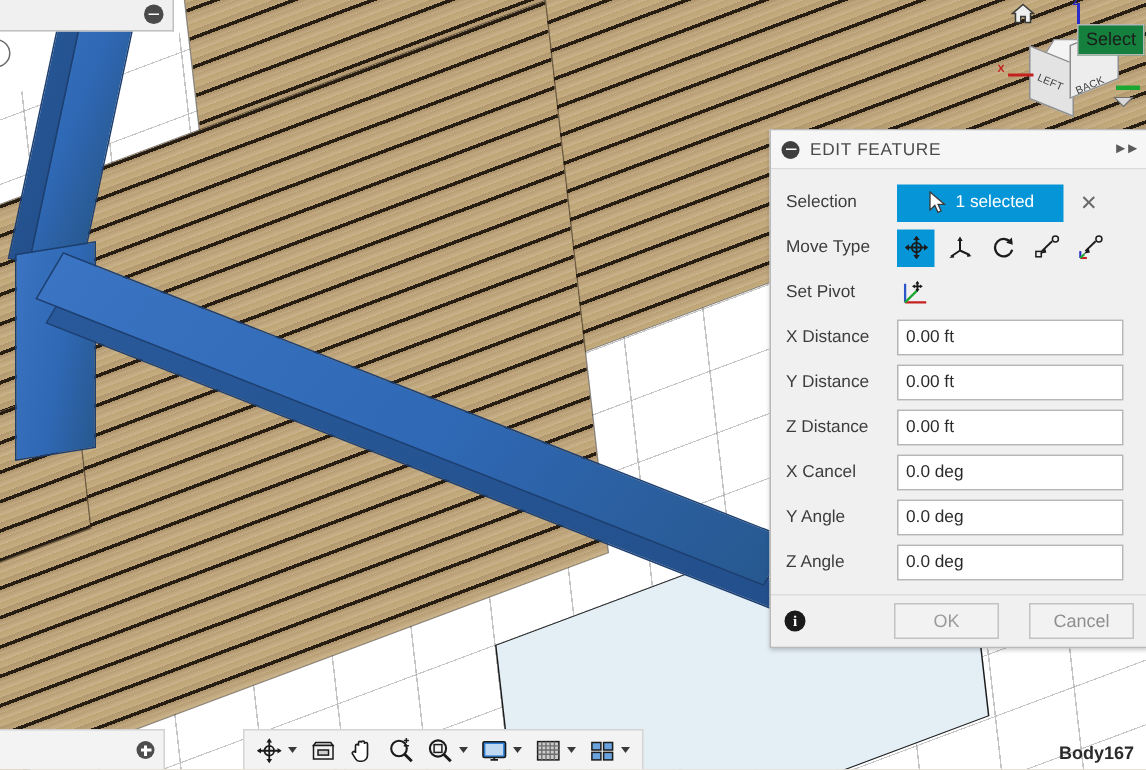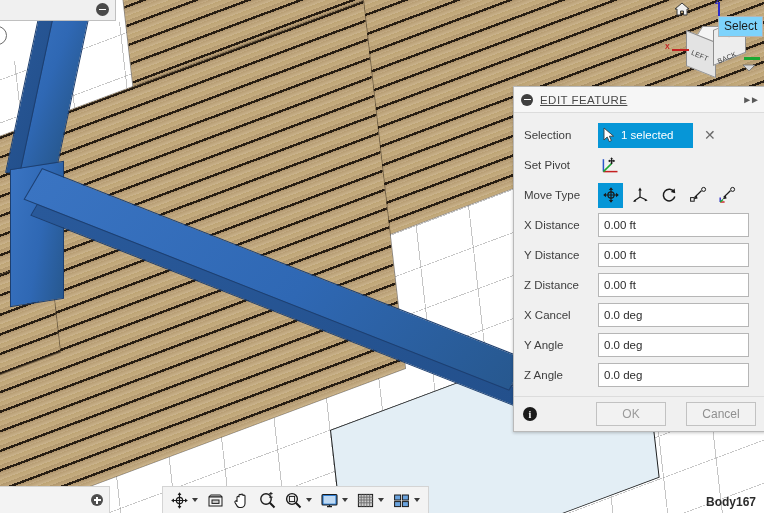--- a/index.html
+++ b/index.html
@@ -237,21 +237,21 @@
   #axis-x-lbl { position:absolute; left:7px; top:43px; font-size:7px; color:#c42020; font-weight:bold;}
   #axis-y { left: 86px; top: 57px; width: 16px; background: #1aa832; height:3px; }
   #cube-base {
     position: absolute;
     left: 84px; top: 64px;
     width: 14px; height: 8px;
   }
   #select-tip {
     position: absolute;
     left: 60px; top: 16px;
-    background: #7dd3fc;
+    background: #15803d;
     border: 1px solid #b5b5b5;
     padding: 2px 5px 3px 5px;
     font-size: 12px;
     color: #1b1b1b;
     white-space: nowrap;
   }
 
   
   #dialog {
     position: absolute;
@@ -278,21 +278,20 @@
     display: flex; align-items: center; justify-content: center;
     margin-right: 7px;
     flex: 0 0 auto;
     cursor: pointer;
   }
   #dlg-collapse::after { content:""; width:7px; height:1.6px; background:#fff; }
   #dlg-title {
     font-size: 11.5px;
     letter-spacing: .45px;
     color: #4a4a4a;
-    text-decoration: underline;
   }
   #dlg-expand {
     margin-left: auto;
     color: #5a5a5a;
     font-size: 10px;
     letter-spacing: -2px;
     cursor: pointer;
   }
 
   #dlg-body { padding: 7px 0 6px 0; background: #f0f0f0; }
@@ -318,21 +317,21 @@
     background: transparent;
   }
   .icon-btn.active { background: #0696d7; }
 
   .sel-chip {
     height: 25px;
     background: #0696d7;
     color: #ffffff;
     display: flex;
     align-items: center;
-    padding: 0 9px 0 4px;
+    padding: 0 9px 0 20px;
     font-size: 11.5px;
     cursor: pointer;
     min-width: 82px;
   }
   .sel-chip .cursor-ico { margin-right: 5px; display:flex; }
   .clear-x {
     margin-left: 11px;
     color: #6b6b6b;
     font-size: 14px;
     line-height: 1;
@@ -515,38 +514,20 @@
         <div class="row-ctl">
           <div class="sel-chip">
             <span class="cursor-ico">
               <svg width="14" height="16" viewBox="0 0 14 16">
                 <path d="M2 1 L2 13 L5.2 10 L7.3 14.6 L9.4 13.6 L7.4 9.2 L11.6 9.2 Z" fill="#ffffff" stroke="#3c3c3c" stroke-width="0.9"></path>
               </svg>
             </span>
             <span>1 selected</span>
           </div>
           <span class="clear-x">✕</span>
-        </div>
-      </div>
-
-      <div class="row">
-        <div class="row-label">Set Pivot</div>
-        <div class="row-ctl">
-          <div class="icon-btn">
-            <svg width="20" height="18" viewBox="0 0 20 18">
-              <path d="M2.4 15.6 L2.4 3.2" stroke="#2b56c9" stroke-width="1.5"></path>
-              <path d="M2.4 15.6 L16.5 15.6" stroke="#c42020" stroke-width="1.5"></path>
-              <path d="M2.4 15.6 L10.5 7.6" stroke="#1aa832" stroke-width="1.5"></path>
-              <path d="M10.6 2.2 L10.6 7.6 M8 4.9 L13.2 4.9" stroke="#1b1b1b" stroke-width="1.3"></path>
-              <path d="M10.6 1.2 L9.3 3.1 L11.9 3.1 Z" fill="#1b1b1b"></path>
-              <path d="M10.6 8.6 L9.3 6.7 L11.9 6.7 Z" fill="#1b1b1b"></path>
-              <path d="M7 4.9 L8.9 3.6 L8.9 6.2 Z" fill="#1b1b1b"></path>
-              <path d="M14.2 4.9 L12.3 3.6 L12.3 6.2 Z" fill="#1b1b1b"></path>
-            </svg>
-          </div>
         </div>
       </div>
 
       <div class="row">
         <div class="row-label">Move Type</div>
         <div class="row-ctl movetype-group">
           <div class="icon-btn active">
             <svg width="18" height="18" viewBox="0 0 18 18">
               <path d="M9 2 L9 16 M2 9 L16 9" stroke="#1b1b1b" stroke-width="1.2" fill="none"></path>
               <path d="M9 1.2 L6.8 4 L11.2 4 Z" fill="#1b1b1b"></path>
@@ -585,20 +566,38 @@
               <path d="M4.5 13.2 L7.8 9.6 L8.6 12.4 Z" fill="#1b1b1b"></path>
               <path d="M2.2 16 L2.2 11.4" stroke="#2b2bc9" stroke-width="1.4"></path>
               <path d="M2.2 16 L6.6 16" stroke="#c42020" stroke-width="1.4"></path>
               <path d="M2.2 16 L5 13.4" stroke="#1aa832" stroke-width="1.4"></path>
             </svg>
           </div>
         </div>
       </div>
 
       <div class="row">
+        <div class="row-label">Set Pivot</div>
+        <div class="row-ctl">
+          <div class="icon-btn">
+            <svg width="20" height="18" viewBox="0 0 20 18">
+              <path d="M2.4 15.6 L2.4 3.2" stroke="#2b56c9" stroke-width="1.5"></path>
+              <path d="M2.4 15.6 L16.5 15.6" stroke="#c42020" stroke-width="1.5"></path>
+              <path d="M2.4 15.6 L10.5 7.6" stroke="#1aa832" stroke-width="1.5"></path>
+              <path d="M10.6 2.2 L10.6 7.6 M8 4.9 L13.2 4.9" stroke="#1b1b1b" stroke-width="1.3"></path>
+              <path d="M10.6 1.2 L9.3 3.1 L11.9 3.1 Z" fill="#1b1b1b"></path>
+              <path d="M10.6 8.6 L9.3 6.7 L11.9 6.7 Z" fill="#1b1b1b"></path>
+              <path d="M7 4.9 L8.9 3.6 L8.9 6.2 Z" fill="#1b1b1b"></path>
+              <path d="M14.2 4.9 L12.3 3.6 L12.3 6.2 Z" fill="#1b1b1b"></path>
+            </svg>
+          </div>
+        </div>
+      </div>
+
+      <div class="row">
         <div class="row-label">X Distance</div>
         <div class="row-ctl">
           <div class="field">0.00 ft</div>
         </div>
       </div>
 
       <div class="row">
         <div class="row-label">Y Distance</div>
         <div class="row-ctl">
           <div class="field">0.00 ft</div>

